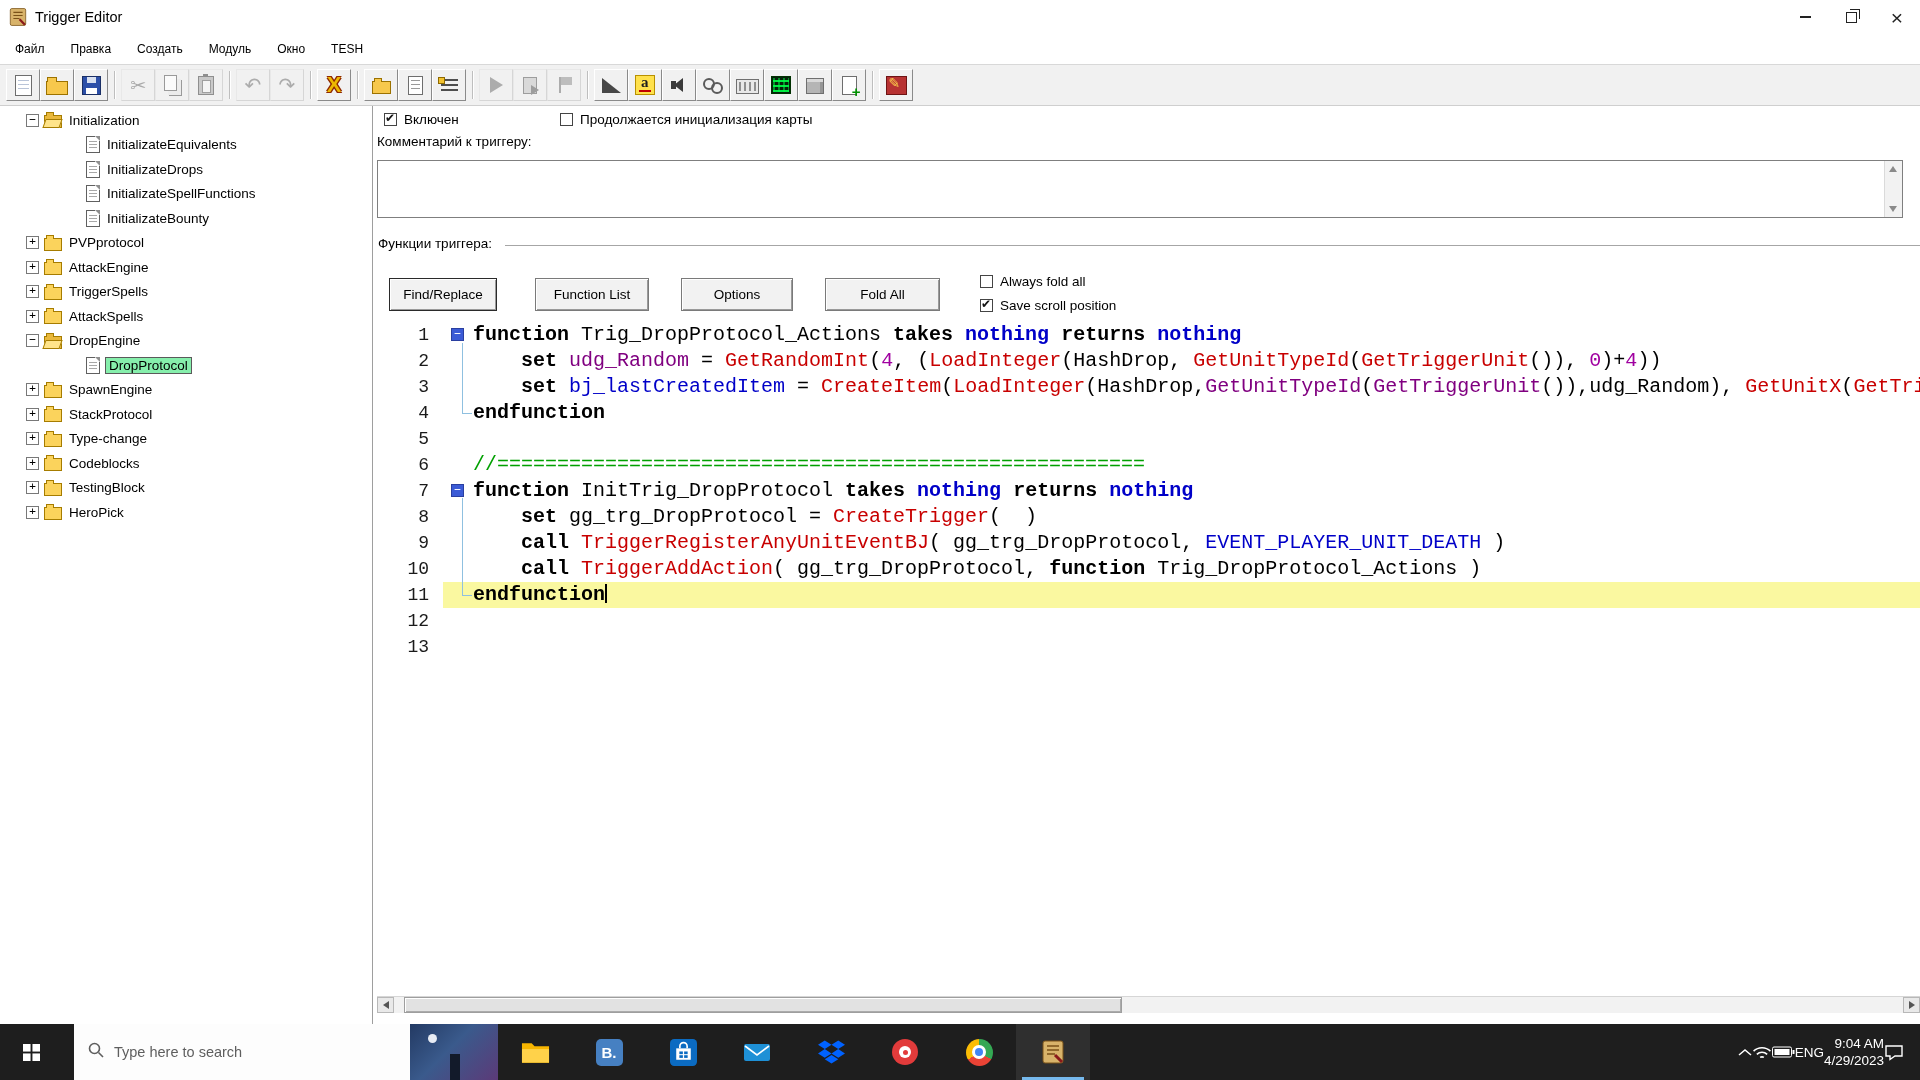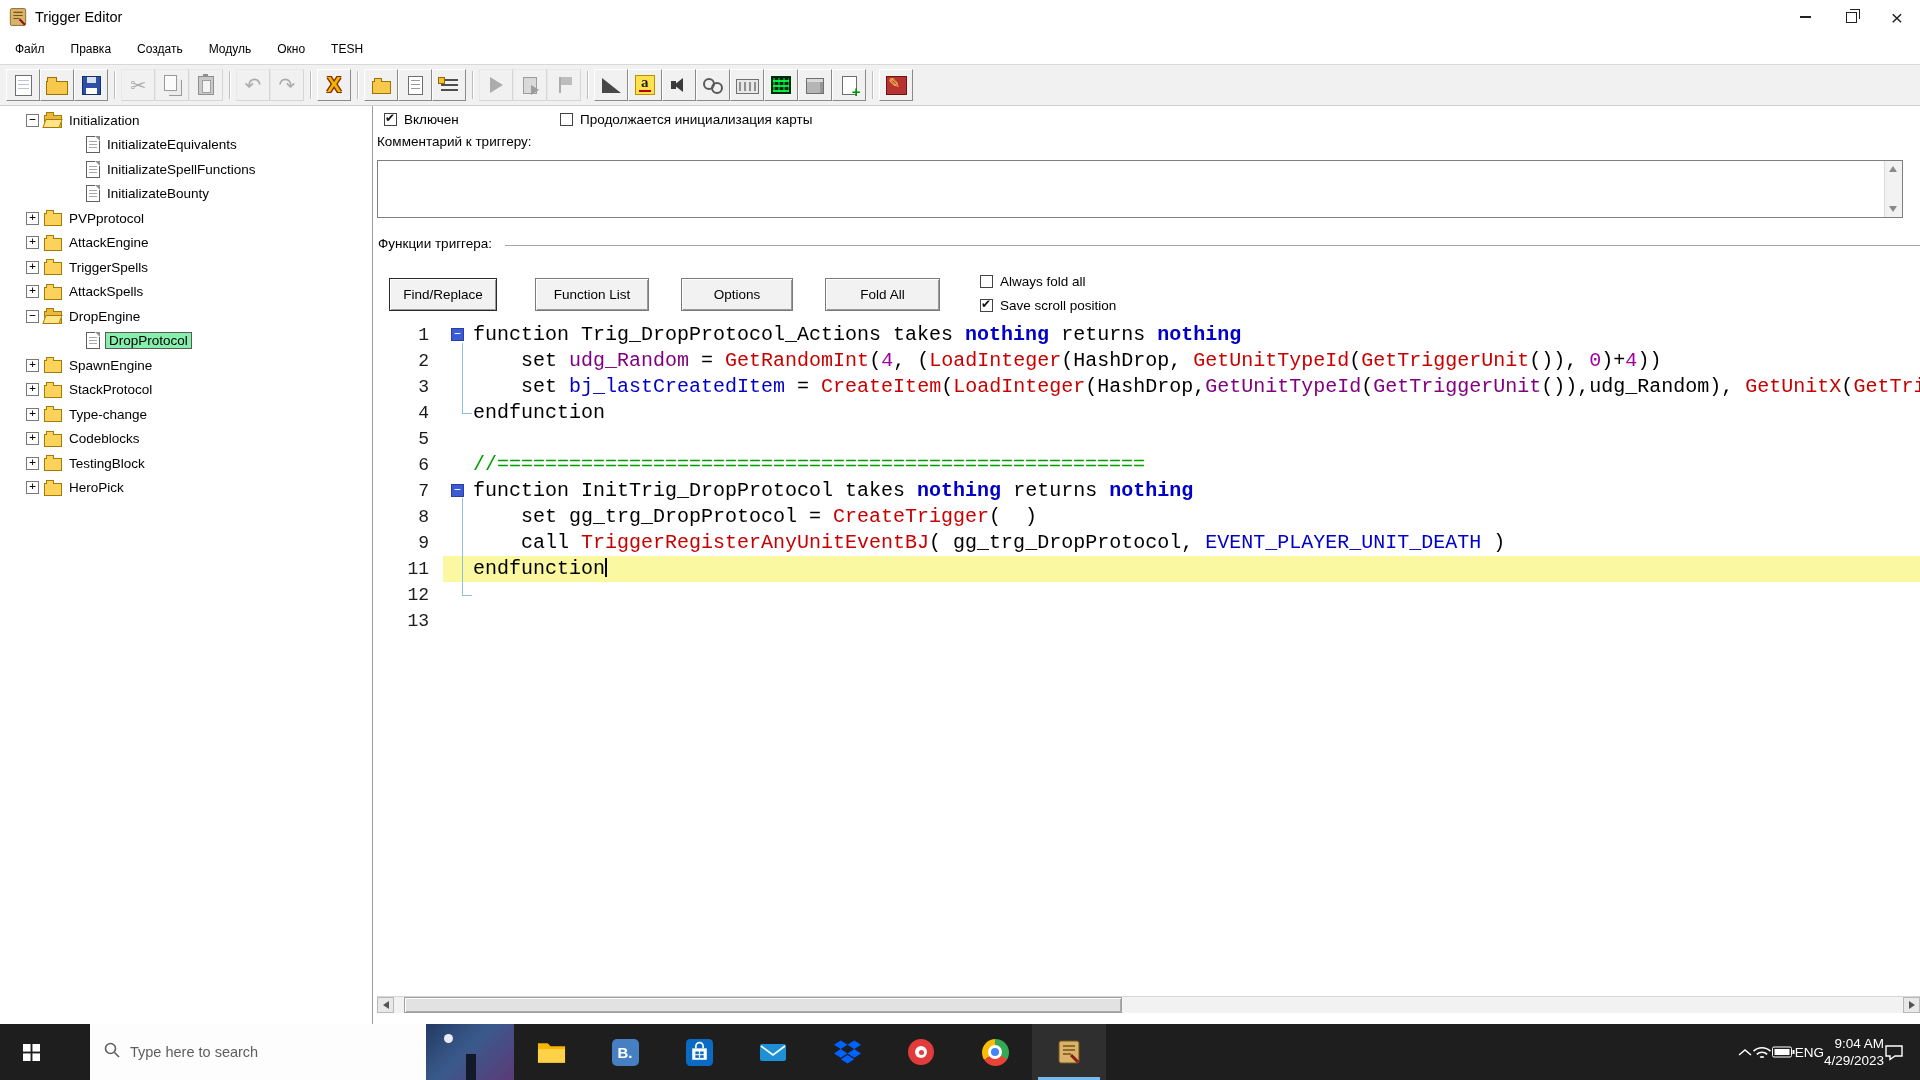--- a/index.html
+++ b/index.html
@@ -141,21 +141,21 @@
   .gut{width:66px;flex:none;text-align:right;padding-right:14px;box-sizing:border-box;font-size:18px;color:#1A1A1A;background:#fff}
   .fold{width:30px;flex:none;position:relative}
   .codetxt{flex:1;white-space:pre;overflow:hidden}
   .fold.cur,.codetxt.cur{background:#FAF8A0}
   .fm{position:absolute;left:8px;top:6px;width:13px;height:13px;box-sizing:border-box;background:#3B5BD6;border:1px solid #2A3FA0;
      color:#fff;font-family:"DejaVu Sans Mono",monospace;font-size:11px;line-height:10px;text-align:center}
   .vline{position:absolute;width:1px;background:#8FC0E0;left:85px}
   .htick{position:absolute;height:1px;width:10px;background:#8FC0E0;left:85px}
   .vl1{top:25px;height:70px}.tk1{top:95px}
   .vl2{top:180px;height:97px}.tk2{top:277px}
-  .tok-k{font-weight:normal;color:#000}
+  .tok-k{font-weight:bold;color:#000}
   .tok-t{font-weight:bold;color:#0000C8}
   .tok-n{color:#C80000}
   .tok-c{color:#00A000}
   .tok-m{color:#A000A0}
   .tok-v{color:#800080}
   .tok-b{color:#0000C8}
   .tok-u{color:#0000C8}
   .tok-p{color:#000}
   .caret{display:inline-block;width:2px;height:19px;background:#000;vertical-align:-3px}
 
@@ -165,21 +165,21 @@
      display:flex;align-items:center;justify-content:center}
   .sbtn.left{left:0}.sbtn.right{right:0}
   .tri-l{width:0;height:0;border-top:4px solid transparent;border-bottom:4px solid transparent;border-right:6px solid #555}
   .tri-r{width:0;height:0;border-top:4px solid transparent;border-bottom:4px solid transparent;border-left:6px solid #555}
   .hthumb{position:absolute;left:27px;width:718px;top:0;height:16px;background:#E2E2E2;border:1px solid #9E9E9E;box-sizing:border-box;
      box-shadow:inset 1px 1px 0 #FFFFFF,inset -1px -1px 0 #ABABAB}
 
   
   .taskbar{position:absolute;left:0;bottom:0;right:0;height:56px;background:#1E1E1E;display:flex;align-items:center}
   .startbtn{width:62px;height:56px;display:flex;align-items:center;justify-content:center;flex:none}
-  .searchbox{width:424px;height:56px;margin-left:28px;background:#FDFDFD;display:flex;align-items:center;flex:none;position:relative;overflow:hidden}
+  .searchbox{width:424px;height:56px;margin-left:12px;background:#FDFDFD;display:flex;align-items:center;flex:none;position:relative;overflow:hidden}
   .searchbox .mag{margin-left:14px;flex:none}
   .searchbox .stext{margin-left:10px;font-size:14.5px;color:#5E5E5E}
   .searchimg{position:absolute;right:0;top:0;width:88px;height:56px;background:linear-gradient(135deg,#233A63 0%,#3A5A8C 45%,#5C3A78 100%)}
   .searchimg::before{content:"";position:absolute;left:18px;top:10px;width:9px;height:9px;border-radius:50%;background:#E8ECF4}
   .searchimg::after{content:"";position:absolute;left:40px;bottom:0;width:10px;height:26px;background:#121A2A}
   .appslot{width:74px;height:56px;display:flex;align-items:center;justify-content:center;flex:none;position:relative}
   .appslot.active{background:rgba(255,255,255,.08)}
   .appslot.active::after{content:"";position:absolute;left:6px;right:6px;bottom:0;height:3px;background:#76B9ED}
   .vkicon{width:27px;height:27px;border-radius:5px;background:#4680C2;color:#fff;font-weight:bold;font-size:15px;display:flex;align-items:center;justify-content:center}
   .chrome{width:27px;height:27px;border-radius:50%;background:conic-gradient(from 120deg,#EA4335 0 33%,#FBBC05 33% 66%,#34A853 66% 100%);position:relative}
@@ -315,20 +315,24 @@
         <span class="exp">−</span>
         <span class="t-ic folder-open"></span>
         <span class="tlabel">Initialization</span>
       </div>
       <div class="trow lv2">
         <span class="t-ic doc"></span>
         <span class="tlabel">InitializateEquivalents</span>
       </div>
       <div class="trow lv2">
         <span class="t-ic doc"></span>
+        <span class="tlabel">InitializateDrops</span>
+      </div>
+      <div class="trow lv2">
+        <span class="t-ic doc"></span>
         <span class="tlabel">InitializateSpellFunctions</span>
       </div>
       <div class="trow lv2">
         <span class="t-ic doc"></span>
         <span class="tlabel">InitializateBounty</span>
       </div>
       <div class="trow lv1">
         <span class="exp">+</span>
         <span class="t-ic folder"></span>
         <span class="tlabel">PVPprotocol</span>
@@ -464,20 +468,25 @@
       </div>
       <div class="line">
         <span class="gut">8</span>
         <span class="fold"></span>
         <span class="codetxt"><span class="tok-p">    </span><span class="tok-k">set</span><span class="tok-p"> gg_trg_DropProtocol = </span><span class="tok-n">CreateTrigger</span><span class="tok-p">(  )</span></span>
       </div>
       <div class="line">
         <span class="gut">9</span>
         <span class="fold"></span>
         <span class="codetxt"><span class="tok-p">    </span><span class="tok-k">call</span><span class="tok-p"> </span><span class="tok-n">TriggerRegisterAnyUnitEventBJ</span><span class="tok-p">( gg_trg_DropProtocol, </span><span class="tok-u">EVENT_PLAYER_UNIT_DEATH</span><span class="tok-p"> )</span></span>
+      </div>
+      <div class="line">
+        <span class="gut">10</span>
+        <span class="fold"></span>
+        <span class="codetxt"><span class="tok-p">    </span><span class="tok-k">call</span><span class="tok-p"> </span><span class="tok-n">TriggerAddAction</span><span class="tok-p">( gg_trg_DropProtocol, </span><span class="tok-k">function</span><span class="tok-p"> Trig_DropProtocol_Actions )</span></span>
       </div>
       <div class="line">
         <span class="gut">11</span>
         <span class="fold cur"></span>
         <span class="codetxt cur"><span class="tok-k">endfunction</span><span class="caret"></span></span>
       </div>
       <div class="line">
         <span class="gut">12</span>
         <span class="fold"></span>
         <span class="codetxt"></span>

